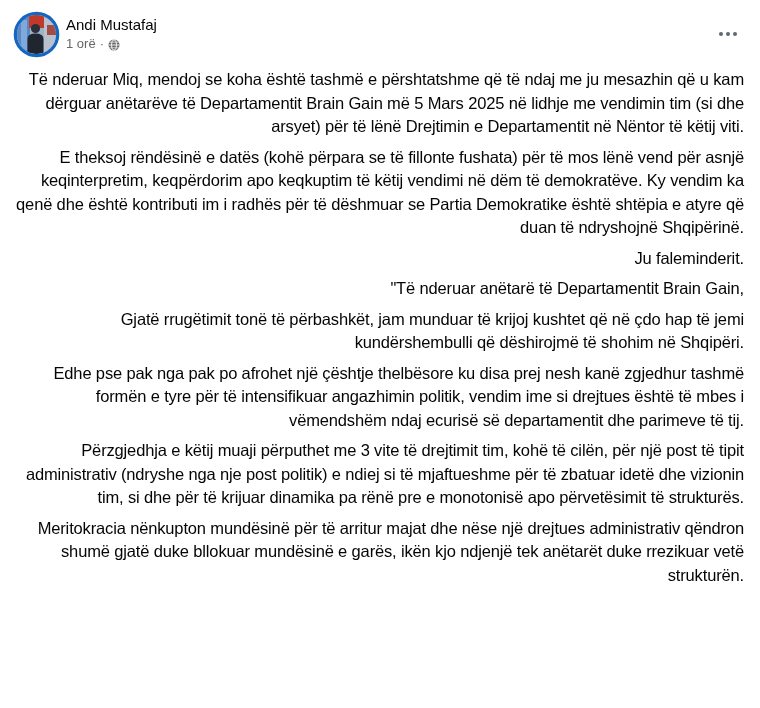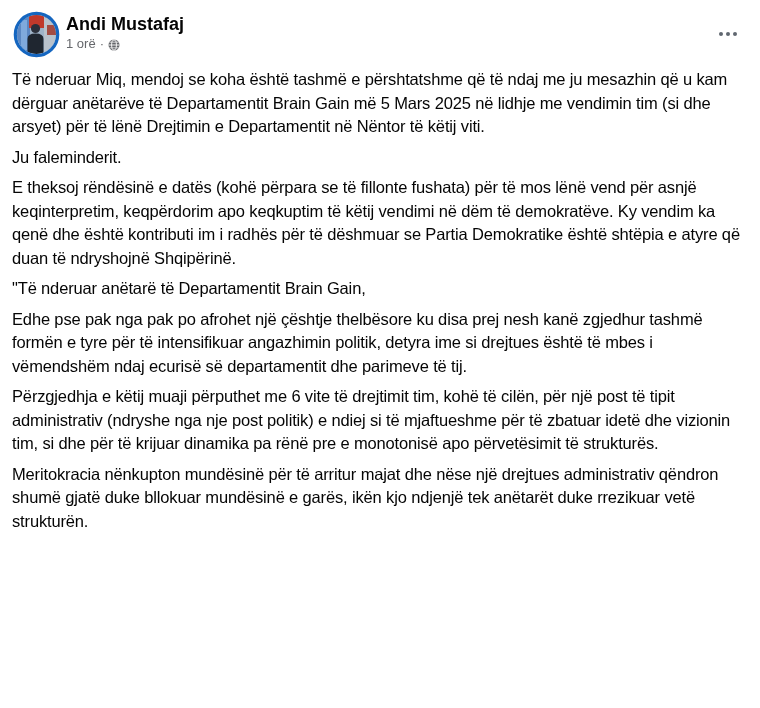--- a/index.html
+++ b/index.html
@@ -29,22 +29,22 @@
     height: 47px;
     border-radius: 50%;
     cursor: pointer;
   }
   .meta {
     position: absolute;
     left: 66px;
     top: 16px;
   }
   .author {
-    font-size: 18px;
-    font-weight: 700;
+    font-size: 15px;
+    font-weight: 400;
     color: #050505;
     line-height: 17px;
     cursor: pointer;
   }
   .subline {
     margin-top: 4px;
     font-size: 13px;
     color: #65676B;
     display: flex;
     align-items: flex-end;
@@ -77,20 +77,21 @@
   
   .post-body {
     padding: 4px 12px 10px 12px;
     color: #050505;
     font-size: 16.5px;
     letter-spacing: -0.15px;
     line-height: 23.5px;
   }
   .post-body p {
     margin: 0 4px 7px 0;
+    text-align: right;
   }
   .post-body p:last-child {
     margin-bottom: 0;
   }
 </style>
 </head>
 <body>
 
 <div class="post">
 
@@ -137,21 +138,22 @@
     <div class="more-btn">
       <span class="dot"></span>
       <span class="dot"></span>
       <span class="dot"></span>
     </div>
 
   </div>
 
   <div class="post-body">
     <p>Të nderuar Miq, mendoj se koha është tashmë e përshtatshme që të ndaj me ju mesazhin që u kam dërguar anëtarëve të Departamentit Brain Gain më 5 Mars 2025 në lidhje me vendimin tim (si dhe arsyet) për të lënë Drejtimin e Departamentit në Nëntor të këtij viti.</p>
+    <p>E theksoj rëndësinë e datës (kohë përpara se të fillonte fushata) për të mos lënë vend për asnjë keqinterpretim, keqpërdorim apo keqkuptim të këtij vendimi në dëm të demokratëve. Ky vendim ka qenë dhe është kontributi im i radhës për të dëshmuar se Partia Demokratike është shtëpia e atyre që duan të ndryshojnë Shqipërinë.</p>
     <p>Ju faleminderit.</p>
-    <p>E theksoj rëndësinë e datës (kohë përpara se të fillonte fushata) për të mos lënë vend për asnjë keqinterpretim, keqpërdorim apo keqkuptim të këtij vendimi në dëm të demokratëve. Ky vendim ka qenë dhe është kontributi im i radhës për të dëshmuar se Partia Demokratike është shtëpia e atyre që duan të ndryshojnë Shqipërinë.</p>
     <p>"Të nderuar anëtarë të Departamentit Brain Gain,</p>
-    <p>Edhe pse pak nga pak po afrohet një çështje thelbësore ku disa prej nesh kanë zgjedhur tashmë formën e tyre për të intensifikuar angazhimin politik, detyra ime si drejtues është të mbes i vëmendshëm ndaj ecurisë së departamentit dhe parimeve të tij.</p>
-    <p>Përzgjedhja e këtij muaji përputhet me 6 vite të drejtimit tim, kohë të cilën, për një post të tipit administrativ (ndryshe nga nje post politik) e ndiej si të mjaftueshme për të zbatuar idetë dhe vizionin tim, si dhe për të krijuar dinamika pa rënë pre e monotonisë apo përvetësimit të strukturës.</p>
+    <p>Gjatë rrugëtimit tonë të përbashkët, jam munduar të krijoj kushtet që në çdo hap të jemi kundërshembulli që dëshirojmë të shohim në Shqipëri.</p>
+    <p>Edhe pse pak nga pak po afrohet një çështje thelbësore ku disa prej nesh kanë zgjedhur tashmë formën e tyre për të intensifikuar angazhimin politik, vendim ime si drejtues është të mbes i vëmendshëm ndaj ecurisë së departamentit dhe parimeve të tij.</p>
+    <p>Përzgjedhja e këtij muaji përputhet me 3 vite të drejtimit tim, kohë të cilën, për një post të tipit administrativ (ndryshe nga nje post politik) e ndiej si të mjaftueshme për të zbatuar idetë dhe vizionin tim, si dhe për të krijuar dinamika pa rënë pre e monotonisë apo përvetësimit të strukturës.</p>
     <p>Meritokracia nënkupton mundësinë për të arritur majat dhe nëse një drejtues administrativ qëndron shumë gjatë duke bllokuar mundësinë e garës, ikën kjo ndjenjë tek anëtarët duke rrezikuar vetë strukturën.</p>
   </div>
 
 </div>
 
 </body></html>

